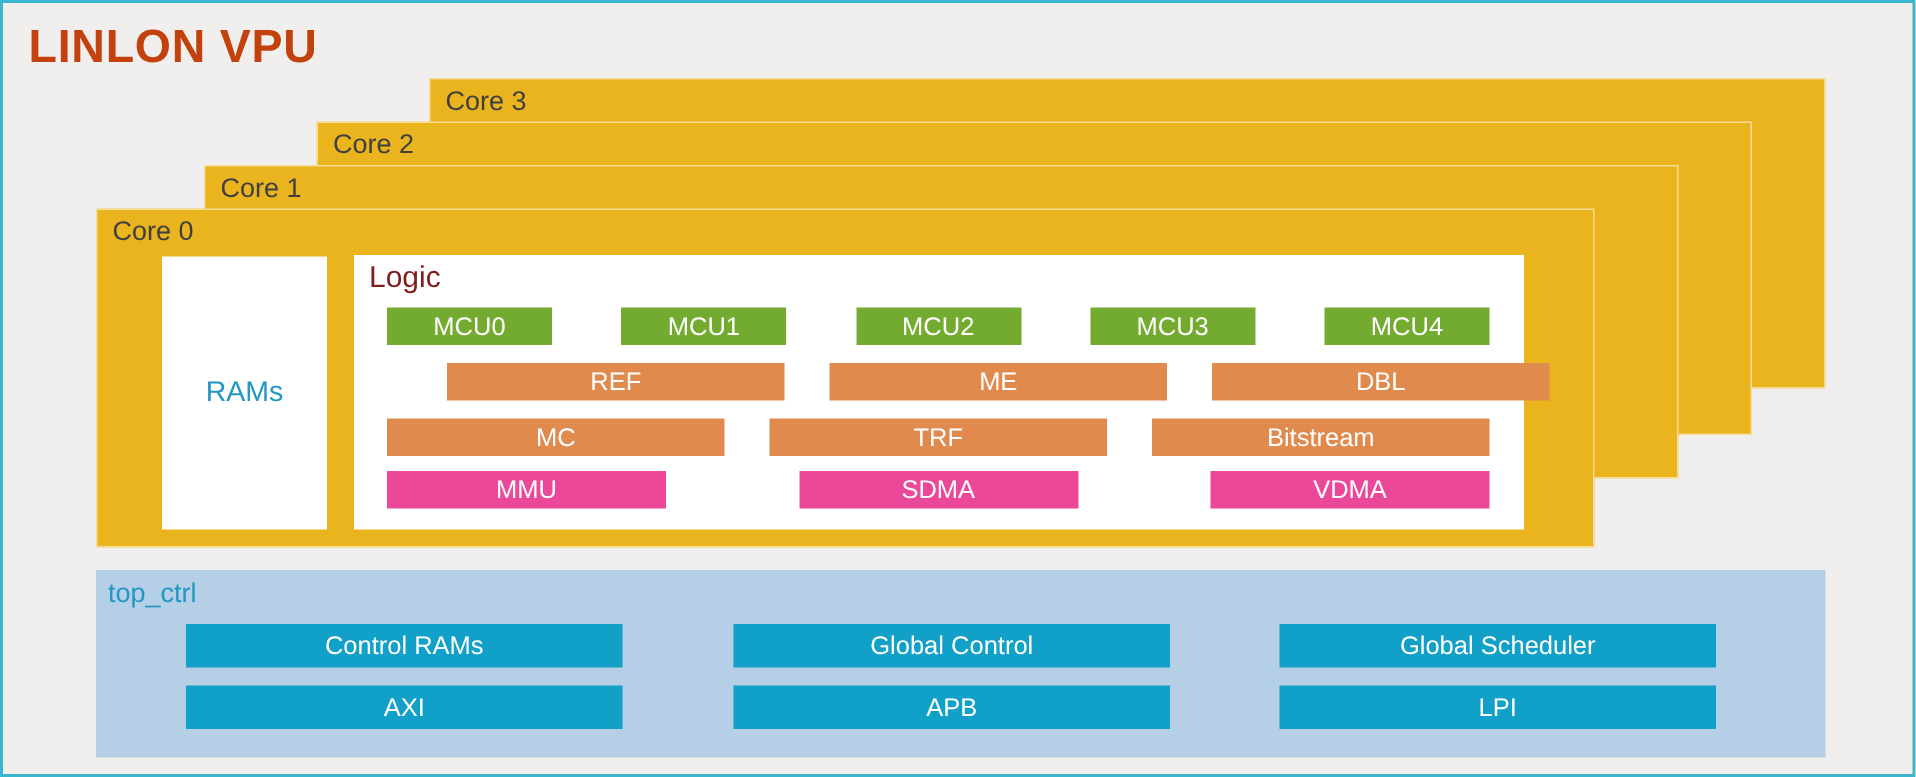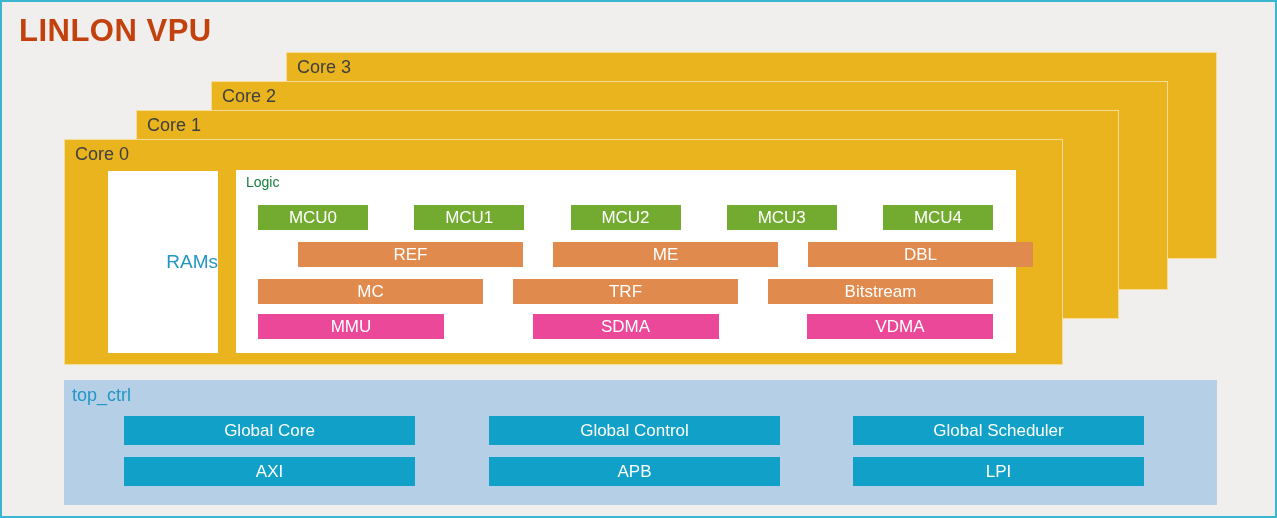--- a/index.html
+++ b/index.html
@@ -27,30 +27,30 @@
   .card-2{left:209px;top:79px;width:957px;height:209px;}
   .card-1{left:134px;top:108px;width:983px;height:209px;}
   .card-0{left:62px;top:137px;width:999px;height:226px;}
   .core-label{
     position:absolute;left:10px;top:4px;
     font-size:18px;color:#404040;
   }
   .rams{
     position:absolute;left:43px;top:31px;width:110px;height:182px;
     background:#ffffff;
-    display:flex;align-items:center;justify-content:flex-end;
+    display:flex;align-items:center;justify-content:center;
     font-size:19px;color:#2397c4;
   }
   .logic{
     position:absolute;left:171px;top:30px;width:780px;height:183px;
     background:#ffffff;box-sizing:border-box;
   }
   .logic-label{
     position:absolute;left:10px;top:4px;
-    font-size:14px;color:#15803d;
+    font-size:20px;color:#7f1d1d;
   }
   .lrow{
     position:absolute;left:22px;width:735px;height:25px;
     display:flex;justify-content:space-between;
   }
   .lrow-mcu{top:35px;}
   .lrow-1{top:72px;padding-left:40px;}
   .lrow-2{top:109px;}
   .lrow-3{top:144px;}
   .cell{
@@ -129,21 +129,21 @@
         <div class="cell bbox">MMU</div>
         <div class="cell bbox">SDMA</div>
         <div class="cell bbox">VDMA</div>
       </div>
     </div>
   </div>
 
   <div class="topctrl">
     <div class="topctrl-label">top_ctrl</div>
 
-    <div class="tcbox tc-col-0 tc-row-top">Global Core</div>
+    <div class="tcbox tc-col-0 tc-row-top">Control RAMs</div>
     <div class="tcbox tc-col-0 tc-row-bot">AXI</div>
 
     <div class="tcbox tc-col-1 tc-row-top">Global Control</div>
     <div class="tcbox tc-col-1 tc-row-bot">APB</div>
 
     <div class="tcbox tc-col-2 tc-row-top">Global Scheduler</div>
     <div class="tcbox tc-col-2 tc-row-bot">LPI</div>
   </div>
 
 </div>

